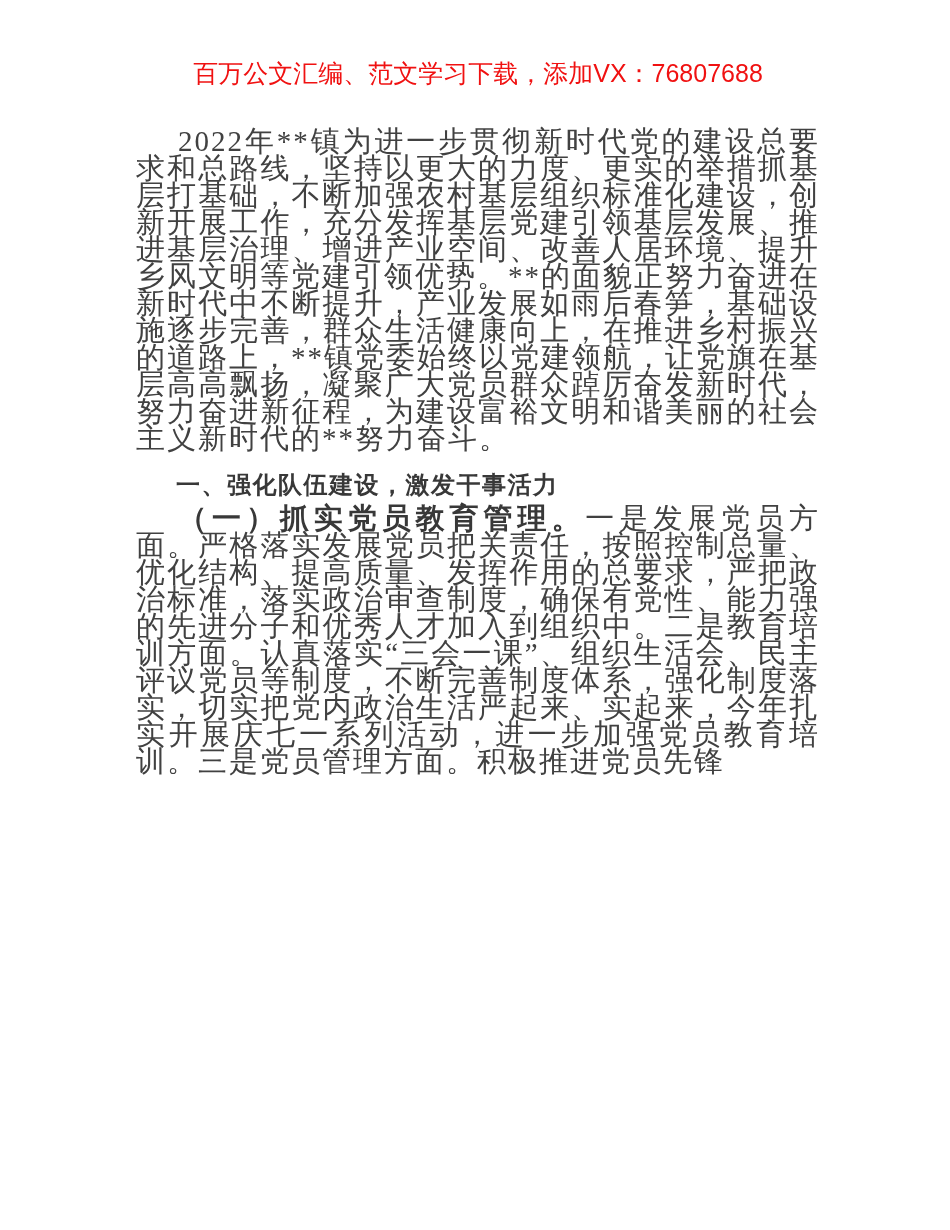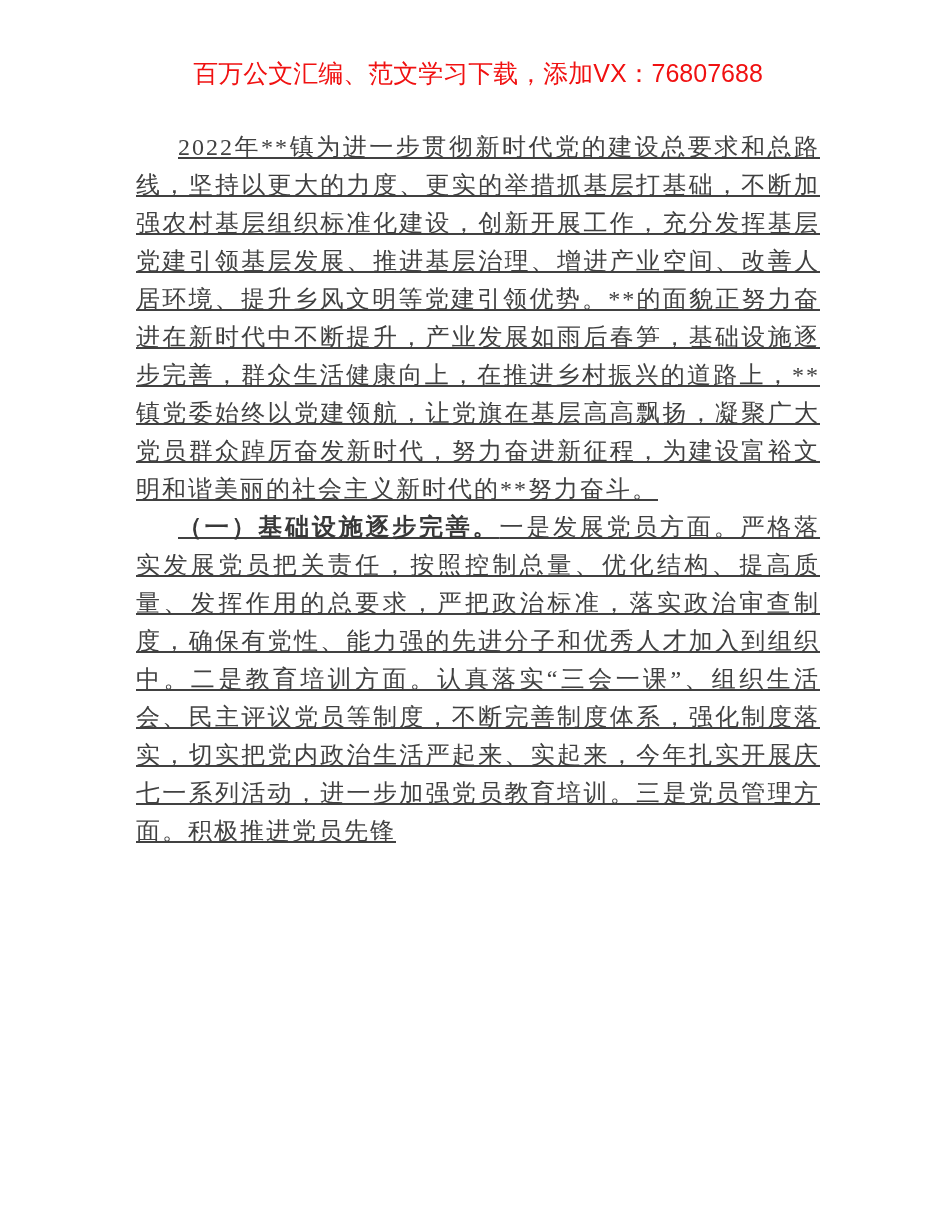--- a/index.html
+++ b/index.html
@@ -43,27 +43,26 @@
   .doc-subtitle {
     margin-top: 39px;
     font-size: 28px;
     line-height: 36px;
     font-weight: 600;
     color: var(--heading-text);
     text-indent: 41px;
     letter-spacing: 1px;
   }
   .body-para {
-    font-size: 24px;
-    line-height: 38px;
+    font-size: 29px;
+    line-height: 27px;
     letter-spacing: 2px;
     text-align: justify;
     text-indent: 42px;
     color: var(--body-text);
-    text-decoration: underline;
   }
   .intro-para {
     margin-top: 40px;
   }
   .section-heading {
     margin-top: 14px;
     font-size: 24px;
     line-height: 39px;
     font-weight: 700;
     color: var(--heading-text);
@@ -80,17 +79,18 @@
 
 <div class="page">
   <div class="content">
 
     <div class="promo-banner">百万公文汇编、范文学习下载，添加VX：76807688</div>
 
 
 
     <p class="body-para intro-para">2022年**镇为进一步贯彻新时代党的建设总要求和总路线，坚持以更大的力度、更实的举措抓基层打基础，不断加强农村基层组织标准化建设，创新开展工作，充分发挥基层党建引领基层发展、推进基层治理、增进产业空间、改善人居环境、提升乡风文明等党建引领优势。**的面貌正努力奋进在新时代中不断提升，产业发展如雨后春笋，基础设施逐步完善，群众生活健康向上，在推进乡村振兴的道路上，**镇党委始终以党建领航，让党旗在基层高高飘扬，凝聚广大党员群众踔厉奋发新时代，努力奋进新征程，为建设富裕文明和谐美丽的社会主义新时代的**努力奋斗。</p>
 
+    <h3 class="section-heading">一、强化队伍建设，激发干事活力</h3>
 
-    <p class="body-para"><span class="para-lead">（一）基础设施逐步完善。</span><span>一是发展党员方面。严格落实发展党员把关责任，按照控制总量、优化结构、提高质量、发挥作用的总要求，严把政治标准，落实政治审查制度，确保有党性、能力强的先进分子和优秀人才加入到组织中。二是教育培训方面。认真落实“三会一课”、组织生活会、民主评议党员等制度，不断完善制度体系，强化制度落实，切实把党内政治生活严起来、实起来，今年扎实开展庆七一系列活动，进一步加强党员教育培训。三是党员管理方面。积极推进党员先锋</span></p>
+    <p class="body-para"><span class="para-lead">（一）抓实党员教育管理。</span><span>一是发展党员方面。严格落实发展党员把关责任，按照控制总量、优化结构、提高质量、发挥作用的总要求，严把政治标准，落实政治审查制度，确保有党性、能力强的先进分子和优秀人才加入到组织中。二是教育培训方面。认真落实“三会一课”、组织生活会、民主评议党员等制度，不断完善制度体系，强化制度落实，切实把党内政治生活严起来、实起来，今年扎实开展庆七一系列活动，进一步加强党员教育培训。三是党员管理方面。积极推进党员先锋</span></p>
 
   </div>
 </div>
 
 </body></html>

